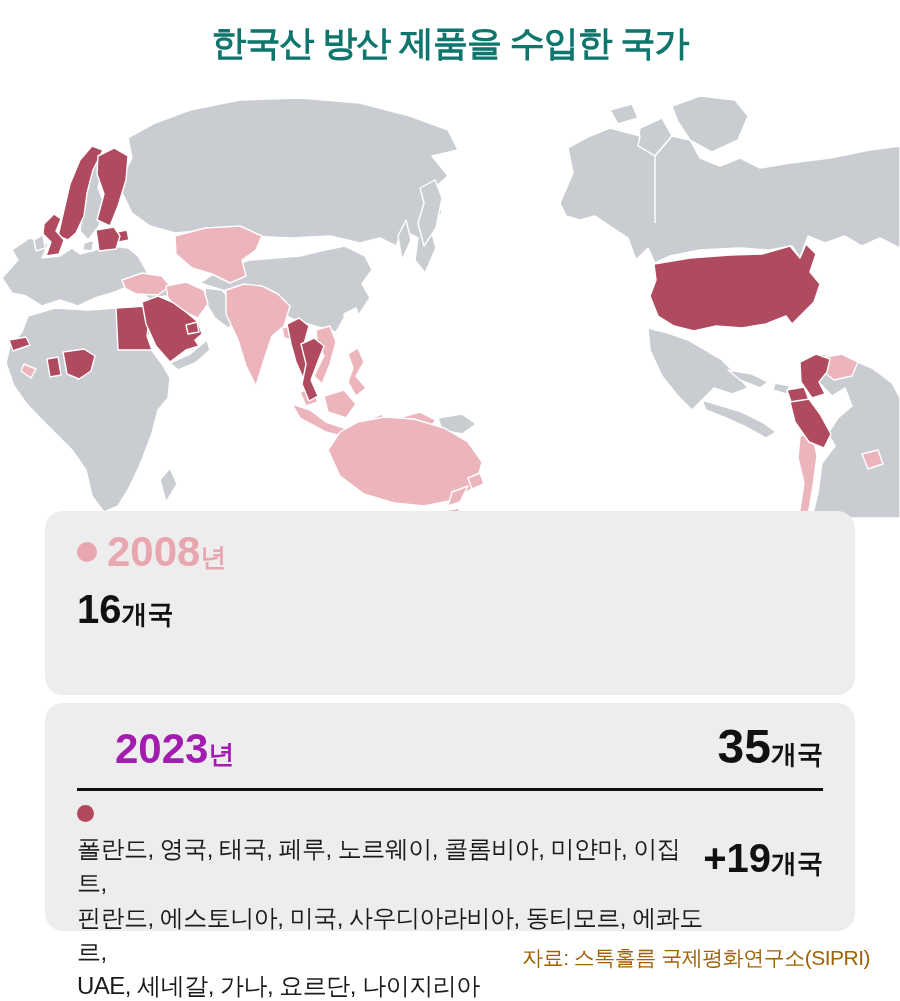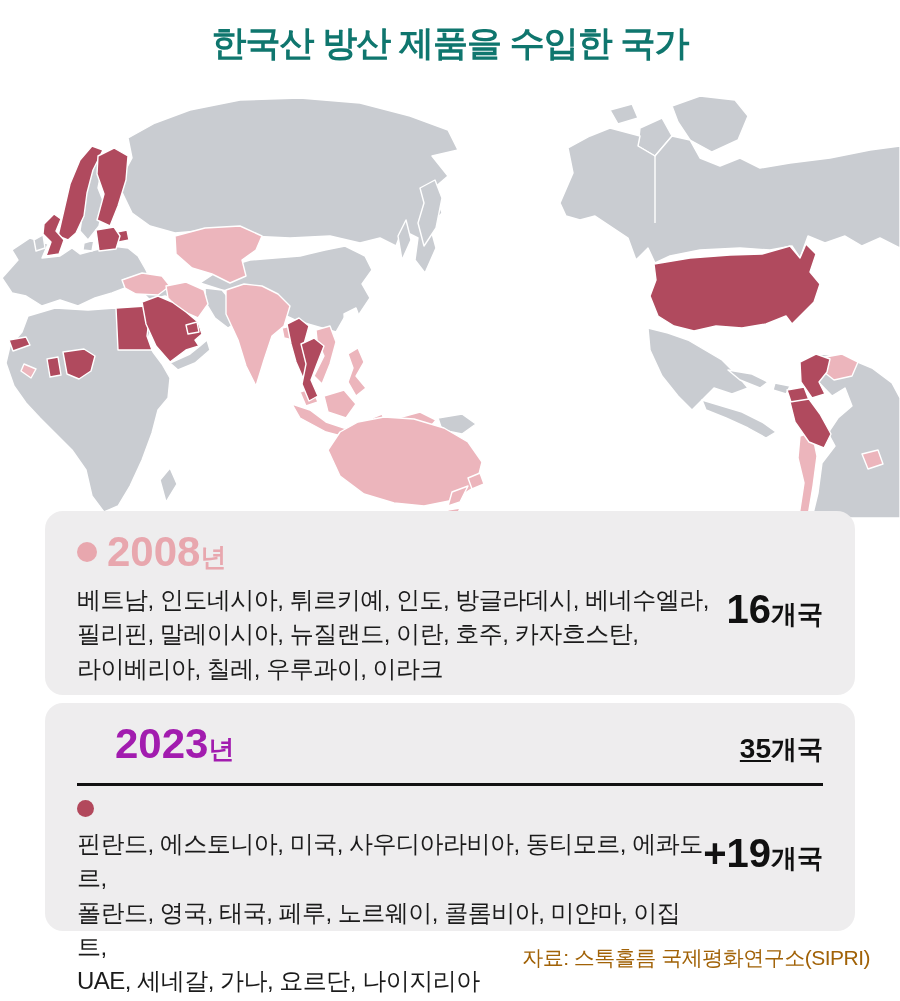--- a/index.html
+++ b/index.html
@@ -51,21 +51,21 @@
   .year-2008{font-size:42px;font-weight:800;color:var(--pink);line-height:1;}
   .year-2008 .suffix{font-size:26px;font-weight:800;}
   .year-2023{font-size:42px;font-weight:800;color:#a21caf;line-height:1;margin-left:38px;}
   .year-2023 .suffix{font-size:26px;font-weight:800;}
   .body-row{display:flex;align-items:flex-start;margin-top:10px;}
   .country-lines{flex:1;font-size:24px;line-height:1.43;color:var(--ink);letter-spacing:-0.5px;}
   .count{white-space:nowrap;text-align:center;padding-top:6px;}
   .count .num{font-size:40px;font-weight:800;color:#111;line-height:1;}
   .count .suffix{font-size:26px;font-weight:700;color:#111;}
   .head-row{display:flex;align-items:baseline;justify-content:space-between;}
-  .head-count .num{font-size:28px;font-weight:800;color:#111;line-height:1;text-decoration:underline;}
+  .head-count .num{font-size:48px;font-weight:800;color:#111;line-height:1;}
   .head-count .suffix{font-size:26px;font-weight:700;color:#111;}
   .divider{height:3px;background:#111;border:none;margin:16px 0 14px 0;}
   .added-label{font-size:27px;font-weight:800;color:var(--red);line-height:1.1;}
   .source{
     position:absolute;top:944px;right:30px;
     font-size:21px;color:#a16207;letter-spacing:-0.5px;
   }
 </style>
 </head>
 <body>
@@ -153,42 +153,37 @@
       <path class="map-red" d="M 790 314 L 809 311 L 820 326 L 831 346 L 824 360 L 809 354 L 795 334 Z"></path>
     </g>
   </svg>
 
   <div class="panel panel-2008">
     <div class="legend-row">
       <span class="dot dot-2008"></span>
       <span class="year-2008"><span>2008</span><span class="suffix">년</span></span>
     </div>
     <div class="body-row">
-      <div class="country-lines">
-        <div>베트남, 인도네시아, 튀르키예, 인도, 방글라데시, 베네수엘라,</div>
-        <div>필리핀, 말레이시아, 뉴질랜드, 이란, 호주, 카자흐스탄,</div>
-        <div>라이베리아, 칠레, 우루과이, 이라크</div>
-      </div>
       <div class="count"><span class="num">16</span><span class="suffix">개국</span></div>
     </div>
   </div>
 
   <div class="panel panel-2023">
     <div class="head-row">
       <span class="year-2023"><span>2023</span><span class="suffix">년</span></span>
       <span class="head-count"><span class="num">35</span><span class="suffix">개국</span></span>
     </div>
     <hr class="divider">
     <div class="legend-row">
       <span class="dot dot-added"></span>
     </div>
     <div class="body-row">
       <div class="country-lines">
+        <div>폴란드, 영국, 태국, 페루, 노르웨이, 콜롬비아, 미얀마, 이집트,</div>
         <div>핀란드, 에스토니아, 미국, 사우디아라비아, 동티모르, 에콰도르,</div>
-        <div>폴란드, 영국, 태국, 페루, 노르웨이, 콜롬비아, 미얀마, 이집트,</div>
         <div>UAE, 세네갈, 가나, 요르단, 나이지리아</div>
       </div>
       <div class="count"><span class="num">+19</span><span class="suffix">개국</span></div>
     </div>
   </div>
 
   <div class="source">자료: 스톡홀름 국제평화연구소(SIPRI)</div>
 
 </div>
 

